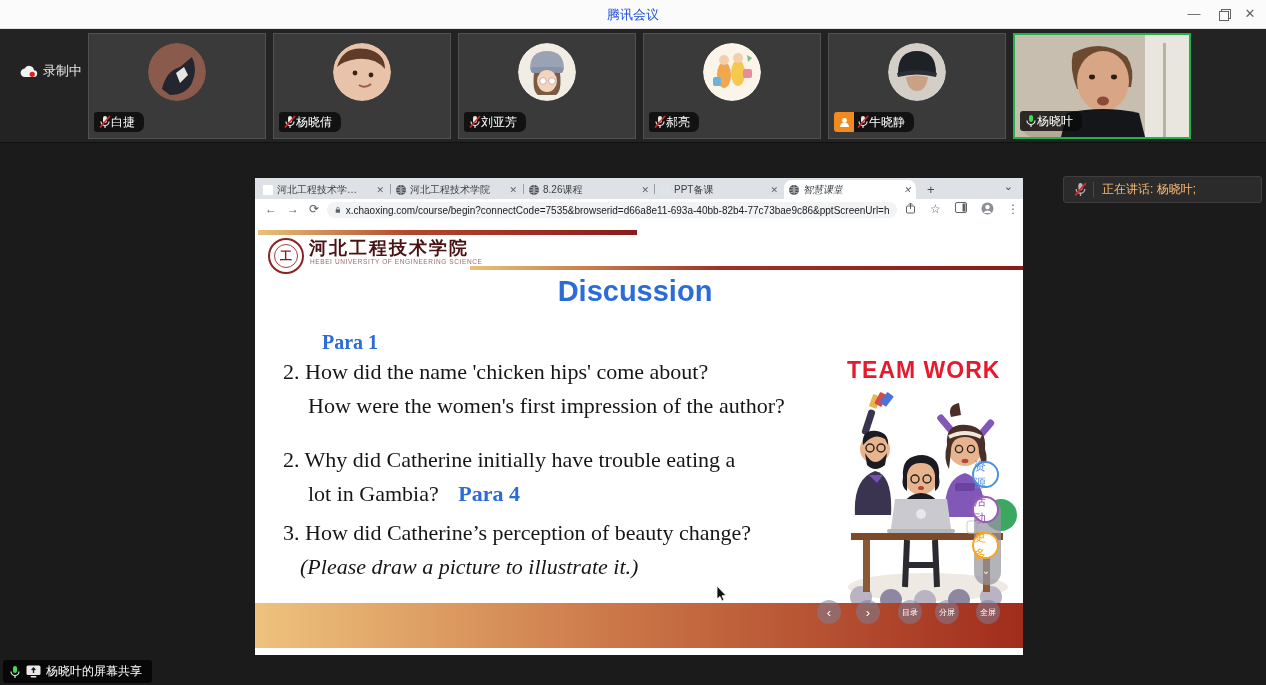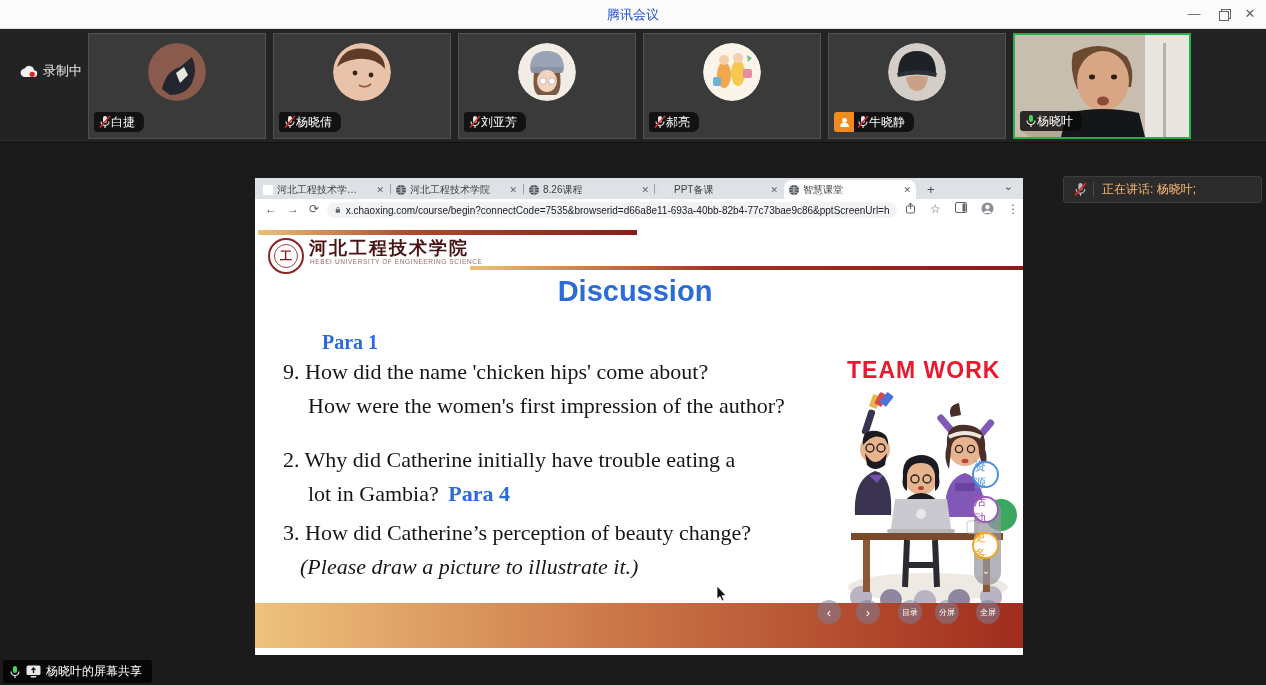--- a/index.html
+++ b/index.html
@@ -35,21 +35,21 @@
 
   
   .sharepill { position:absolute; left:3px; top:660px; height:23px; background:rgba(5,5,5,.9); border-radius:3px; display:flex; align-items:center; gap:5px; padding:0 10px 0 6px; color:#fff; font-size:12px; }
 
   
   .browser { position:absolute; left:255px; top:178px; width:768px; height:477px; background:#dee1e6; }
   .tabstrip { position:absolute; left:0; top:0; width:768px; height:21px; }
   .tab { position:absolute; top:2px; height:19px; display:flex; align-items:center; gap:4px; padding:0 5px; font-size:10px; color:#3c4043; }
   .tab .t-title { max-width:88px; overflow:hidden; white-space:nowrap; text-overflow:ellipsis; }
   .tab .t-close { color:#5f6368; font-size:9px; margin-left:auto; }
-  .tab.active { background:#fff; border-radius:8px 8px 0 0; }
+  .tab.active { background:#fff; border-radius:8px 8px 0 0;font-style:italic; }
   .tab-sep { position:absolute; top:6px; width:1px; height:10px; background:#9aa0a6; }
   .newtab { position:absolute; top:4px; font-size:13px; color:#45494d; }
   .tabchev { position:absolute; right:10px; top:2px; font-size:11px; color:#45494d; }
   .toolbar { position:absolute; left:0; top:21px; width:768px; height:22px; background:#fff; }
   .navico { position:absolute; top:3px; font-size:12px; color:#5f6368; }
   .urlbar { position:absolute; left:72px; top:3px; width:570px; height:16px; background:#f1f3f4; border-radius:8px; display:flex; align-items:center; gap:5px; padding:0 8px; }
   .urlbar .url { font-size:10px; color:#202124; white-space:nowrap; overflow:hidden; }
   .toolico { position:absolute; top:3px; color:#5f6368; font-size:11px; }
 
   
@@ -350,27 +350,27 @@
       <div class="logo">
         <div class="inner">工</div>
       </div>
       <div class="school-zh">河北工程技术学院</div>
       <div class="school-en">HEBEI UNIVERSITY OF ENGINEERING SCIENCE</div>
       <div class="gradline"></div>
 
       <div class="slide-title">Discussion</div>
       <div class="para-label" style="left:67px;top:110px">Para 1</div>
 
-      <div class="qline" style="left:28px;top:138px">9. How did the name 'chicken hips' come about?</div>
+      <div class="qline" style="left:28px;top:138px">2. How did the name 'chicken hips' come about?</div>
       <div class="qline" style="left:53px;top:172px">How were the women's first impression of the author?</div>
 
       <div class="qline" style="left:28px;top:226px">2. Why did Catherine initially have trouble eating a</div>
       <div class="qline" style="left:53px;top:260px">
         <span>lot in Gambia?</span>
-        <span class="inline-para" style="margin-left:4px">Para 4</span>
+        <span class="inline-para" style="margin-left:14px">Para 4</span>
       </div>
 
       <div class="qline" style="left:28px;top:299px">3. How did Catherine’s perception of beauty change?</div>
       <div class="qline italic" style="left:45px;top:333px">(Please draw a picture to illustrate it.)</div>
 
       <div class="teamwork">TEAM WORK</div>
 
       <svg style="position:absolute;left:588px;top:166px" width="175" height="220" viewBox="0 0 175 220">
         <ellipse cx="85" cy="200" rx="80" ry="14" fill="#efe9e4"></ellipse>
         <circle cx="18" cy="210" r="11" fill="#b9b3c4"></circle>

